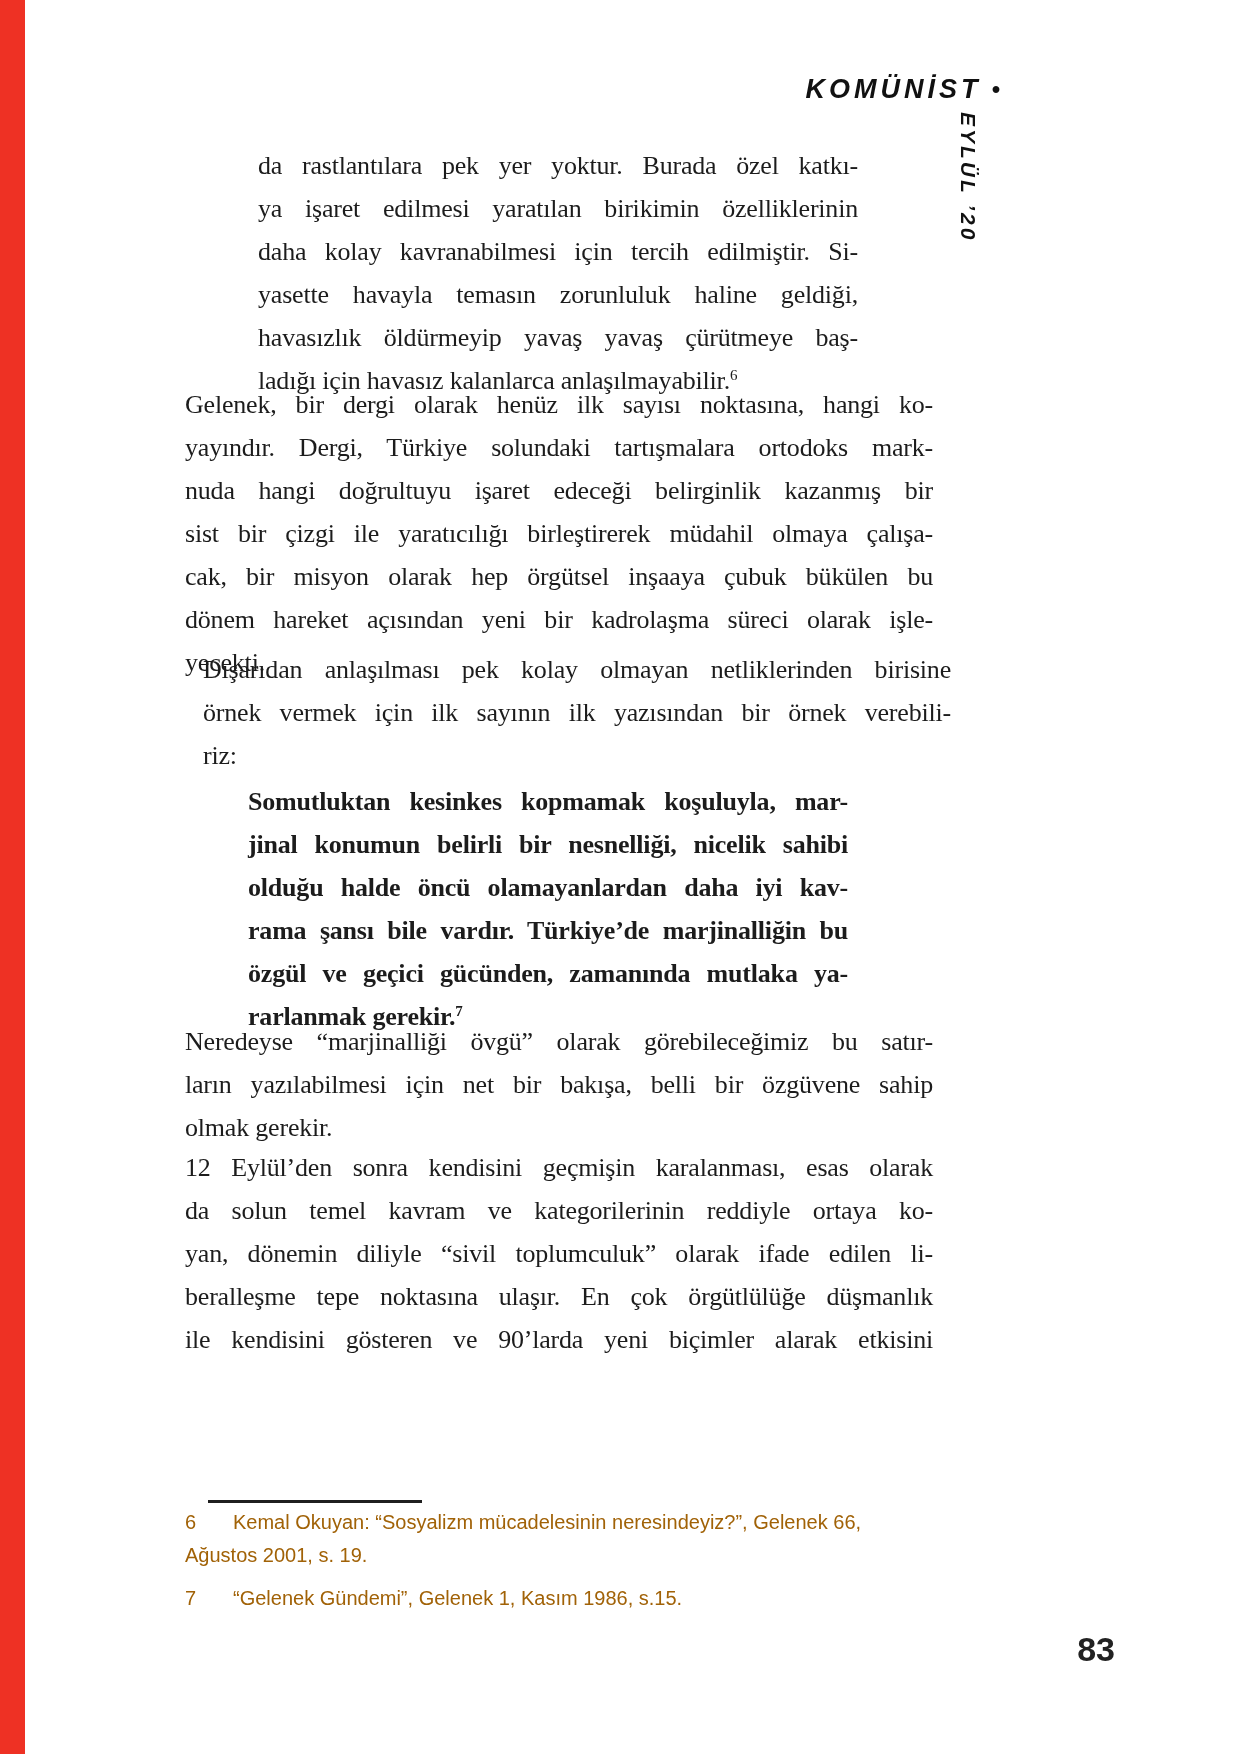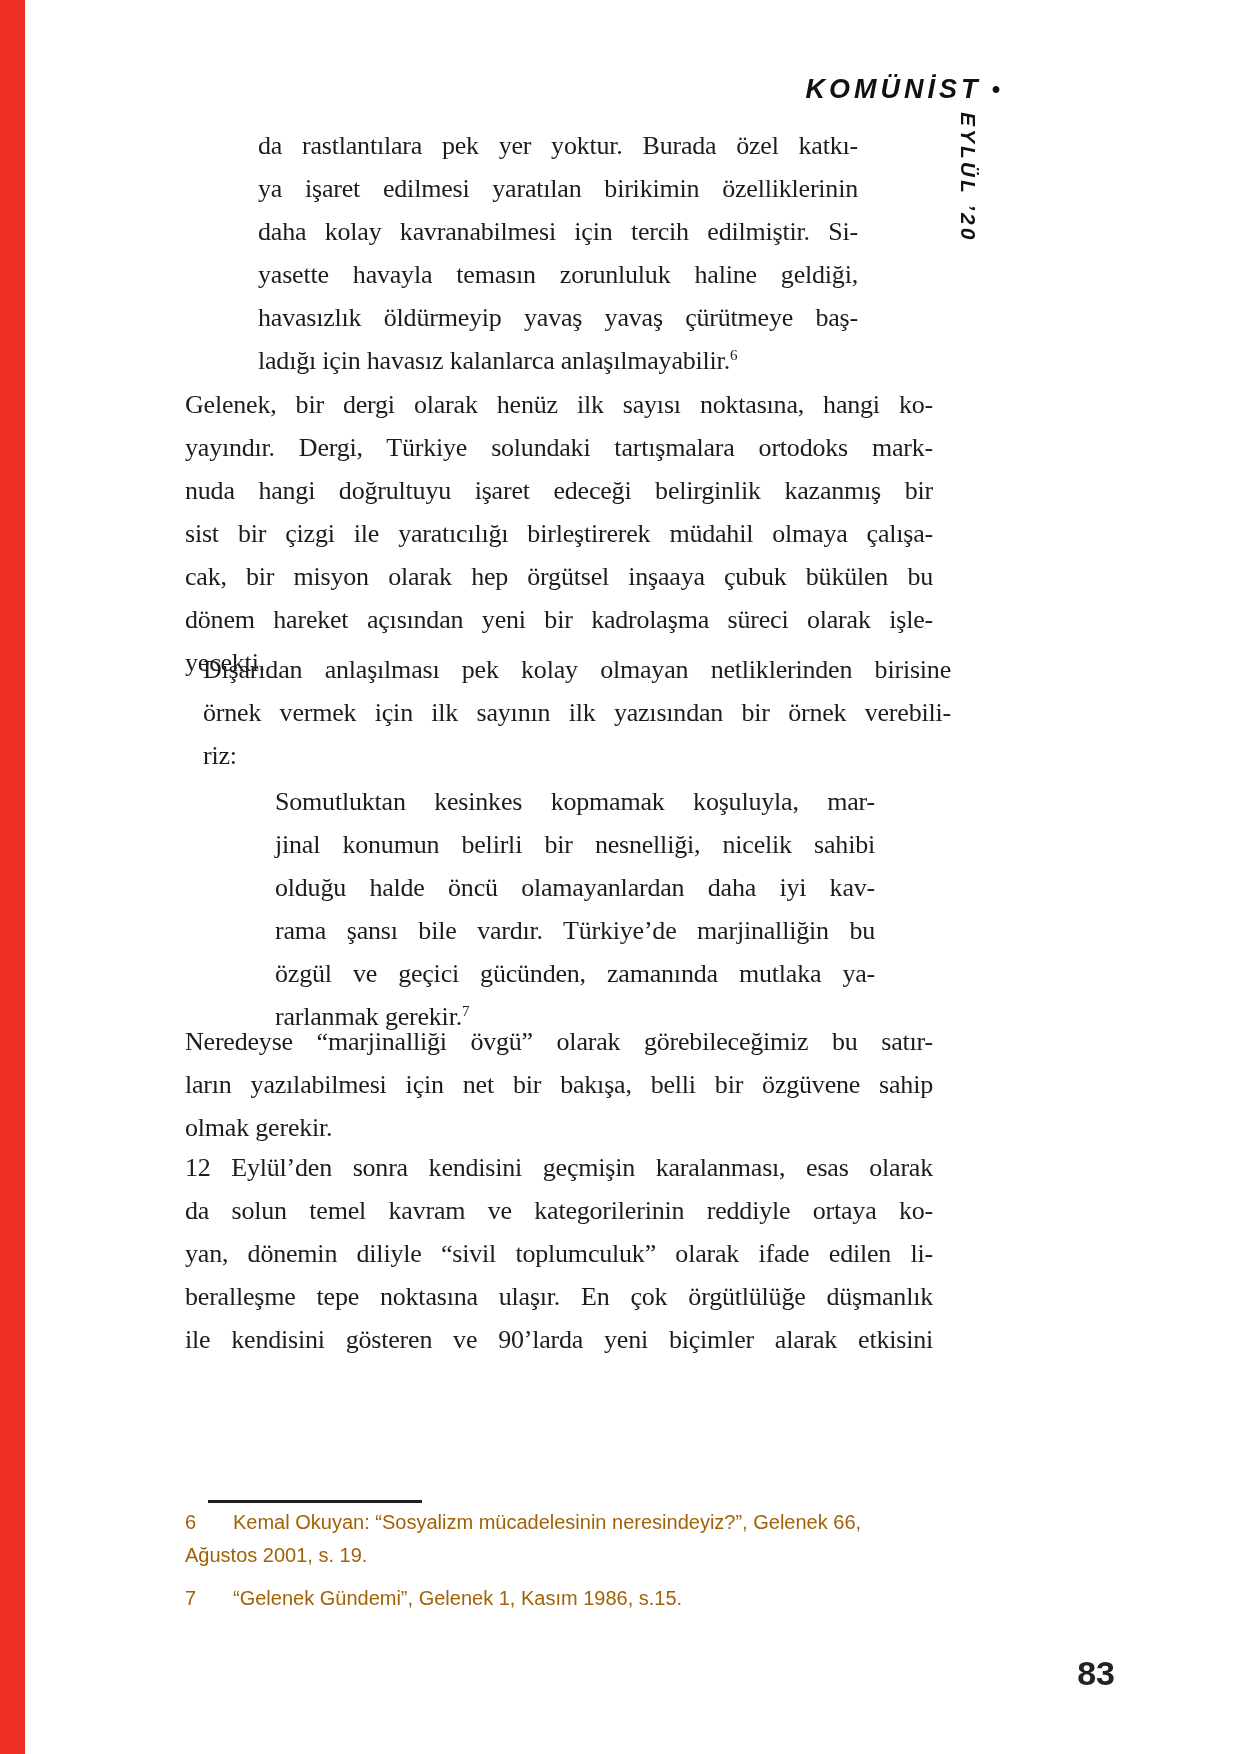--- a/index.html
+++ b/index.html
@@ -48,24 +48,24 @@
     text-align: justify;
     text-align-last: justify;
     line-height: 43px;
     height: 43px;
     overflow: visible;
     white-space: normal;
   }
   .block .tline.last { text-align-last: left; }
   .block sup { font-size: 15px; line-height: 0; vertical-align: 9px; }
 
-  .pos-q1 { top: 124px; left: 258px; width: 600px; }
+  .pos-q1 { top: 144px; left: 258px; width: 600px; }
   .pos-p1 { top: 383px; left: 185px; width: 748px; }
   .pos-p2 { top: 648px; left: 203px; width: 748px; }
-  .pos-q2 { top: 780px; left: 275px; width: 600px; }
+  .pos-q2 { top: 780px; left: 248px; width: 600px; font-weight: bold; }
   .pos-p3 { top: 1020px; left: 185px; width: 748px; }
   .pos-p4 { top: 1146px; left: 185px; width: 748px; }
 
   
   .fn-rule {
     position: absolute; top: 1500px; left: 208px;
     width: 214px; height: 3px; background: #1f1f1f;
   }
   .footnote {
     position: absolute; left: 185px; width: 752px;
@@ -73,21 +73,21 @@
     font-size: 20px; line-height: 33px; color: #a16207;
   }
   .fn-6 { top: 1506px; }
   .fn-7 { top: 1582px; }
   .footnote .fn-num { display: inline-block; width: 48px; }
 
   
   .page-number {
     position: absolute; top: 1630px; right: 126px;
     font-family: "Liberation Sans", sans-serif;
-    font-weight: bold; font-size: 34px; color: #222; margin-top: 24px;
+    font-weight: bold; font-size: 34px; color: #222;
   }
 </style>
 </head>
 <body>
 
 <div class="red-bar" style="background: rgb(238, 49, 36);"></div>
 
 <div class="header">
   <span>KOMÜNİST</span><span class="bullet">•</span>
 </div>

